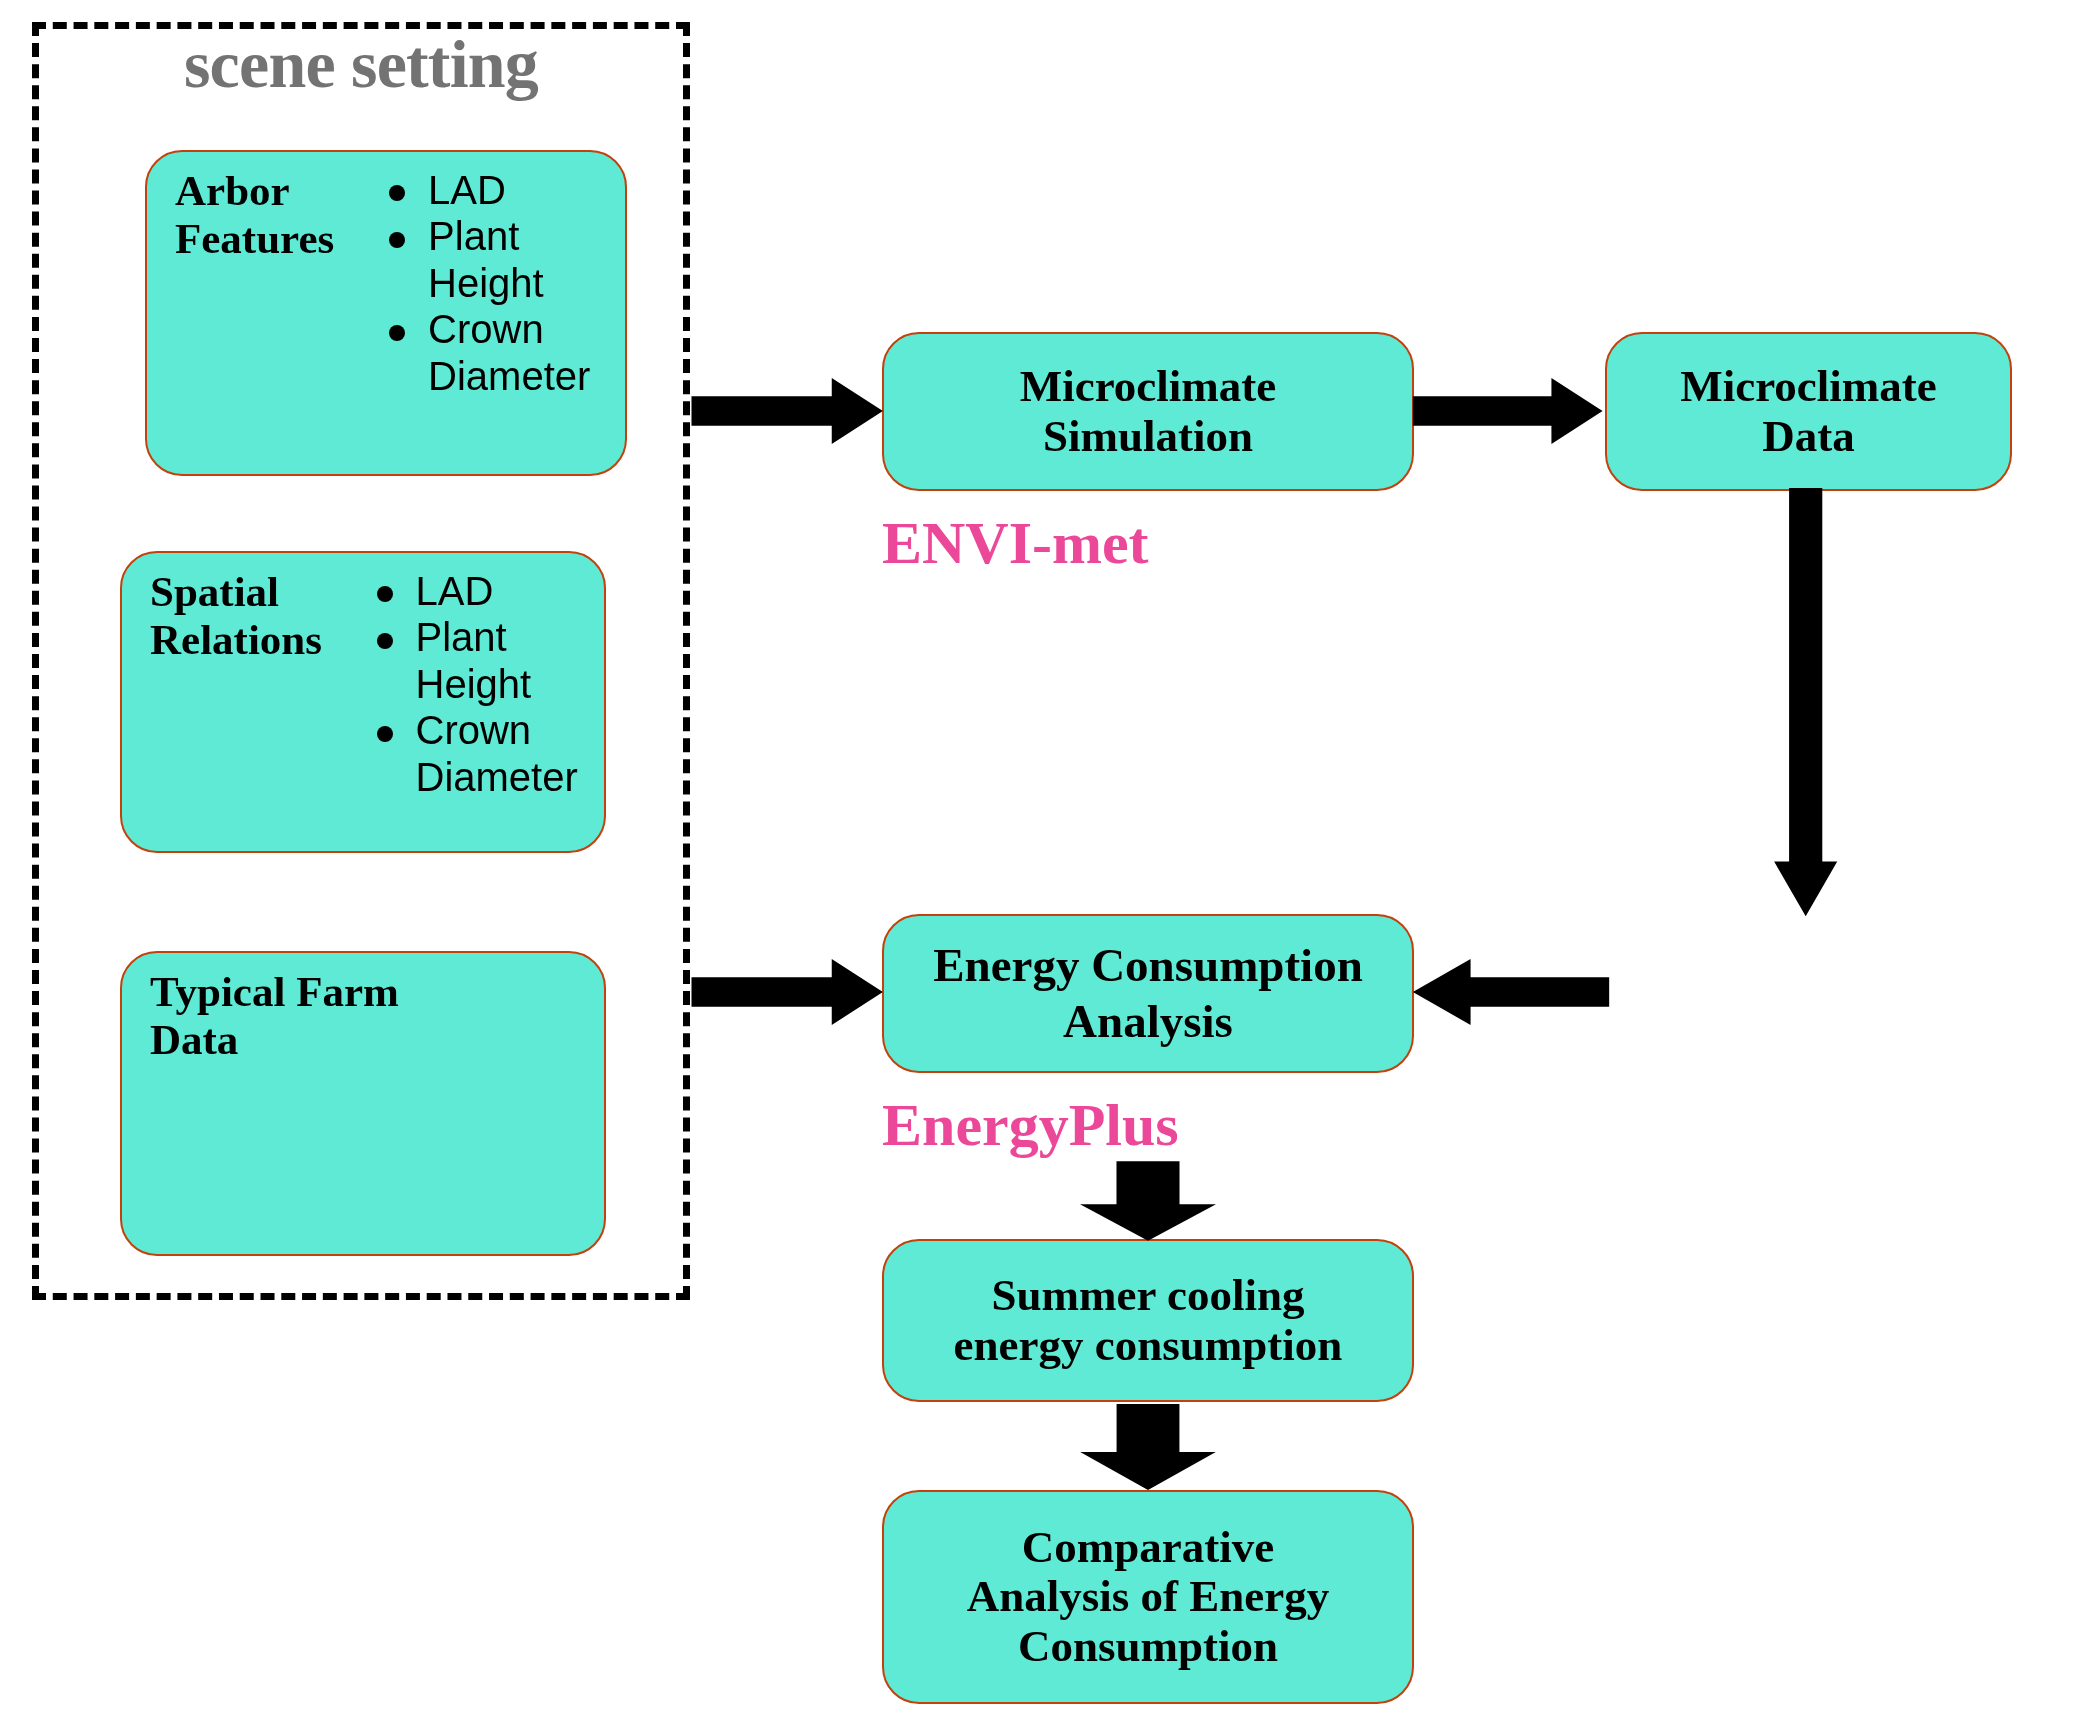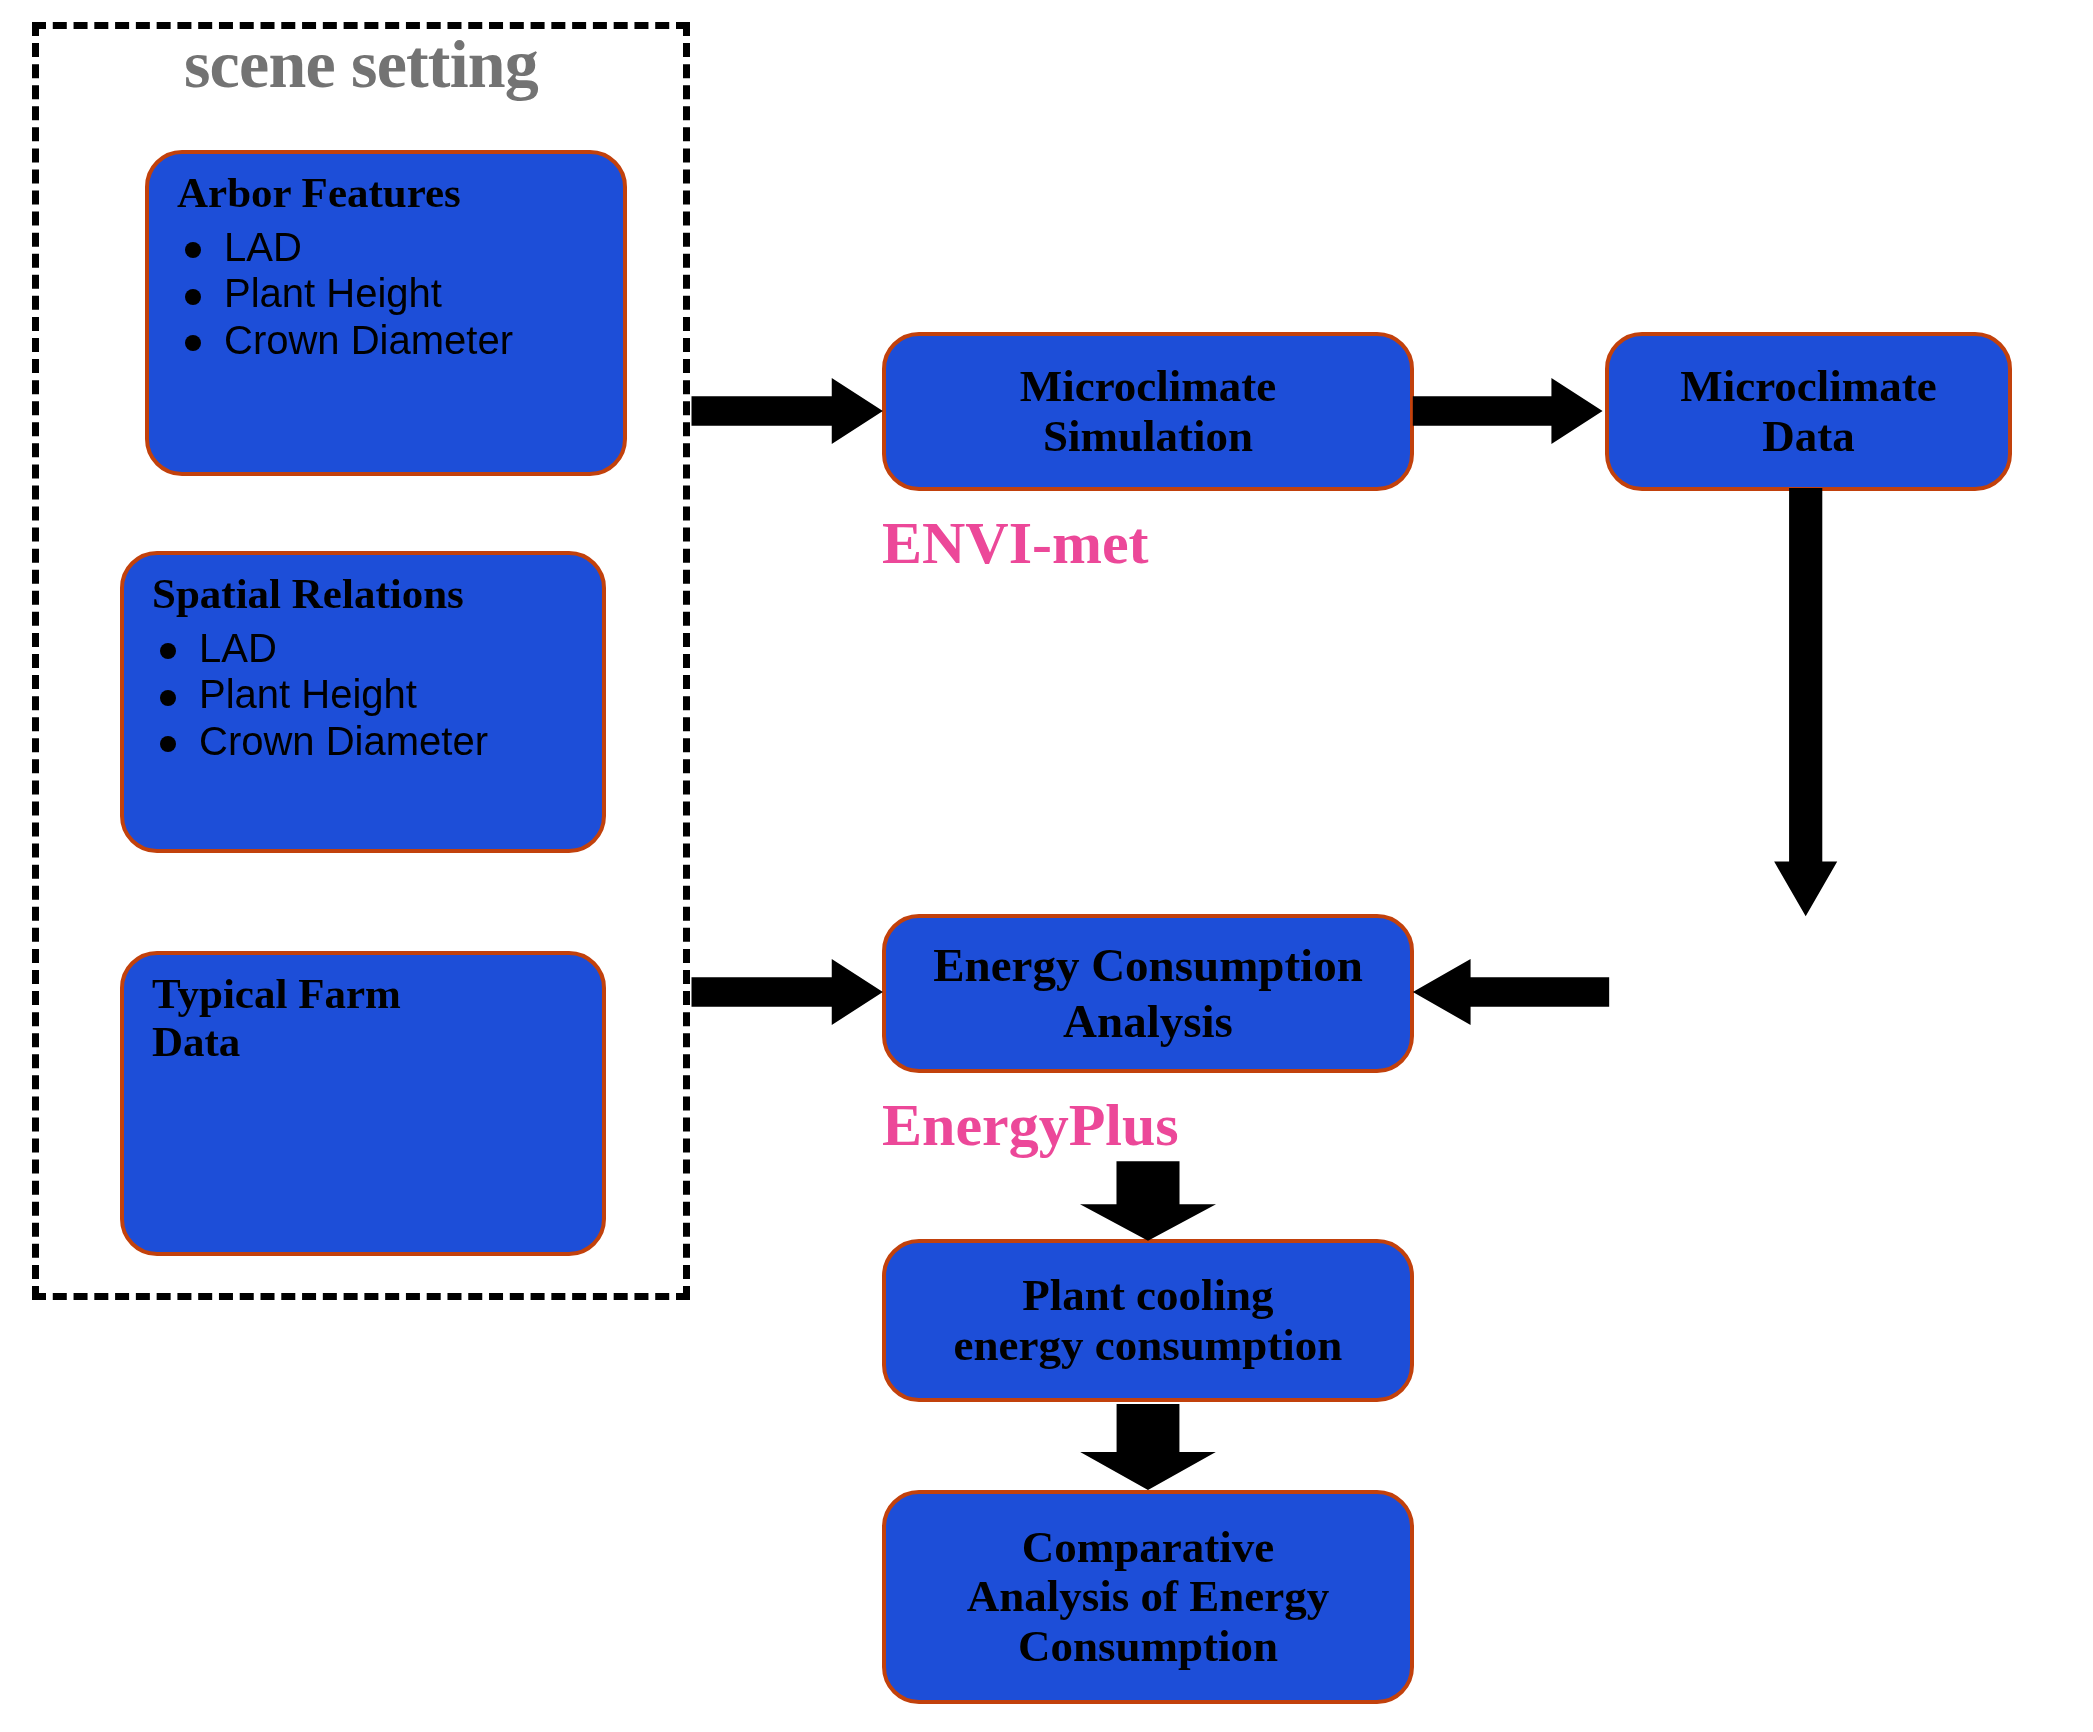--- a/index.html
+++ b/index.html
@@ -37,25 +37,25 @@
     font-size: 68px;
     letter-spacing: -0.8px;
     color: #737373;
     line-height: 1.0;
   }
 
   
   .node {
     position: absolute;
     box-sizing: border-box;
-    border: 4px solid #c2410c;
+    border: 2px solid #c2410c;
     border-radius: 37px;
-    background: #1d4ed8;
+    background: #5eead4;
     display: flex;
-    flex-direction: column;
+    flex-direction: row;
     justify-content: center;
     color: #000000;
   }
   .node.center {
     align-items: center;
     text-align: center;
   }
   .node-title {
     font-family: "Liberation Serif", serif;
     font-weight: bold;
@@ -167,21 +167,21 @@
   </div>
 
   <div class="node center" style="left:882px; top:914px; width:532px; height:159px;">
     <div class="node-title big">Energy Consumption
 Analysis</div>
   </div>
   <div class="caption" style="left:882px; top:1095px; width:532px;">EnergyPlus</div>
 
 
   <div class="node center" style="left:882px; top:1239px; width:532px; height:163px;">
-    <div class="node-title">Plant cooling
+    <div class="node-title">Summer cooling
 energy consumption</div>
   </div>
 
   <div class="node center" style="left:882px; top:1490px; width:532px; height:214px;">
     <div class="node-title">Comparative
 Analysis of Energy
 Consumption</div>
   </div>
 
   <svg class="arrow-svg" style="left:691px; top:378px;" width="199" height="66" viewBox="0 0 240 80">

